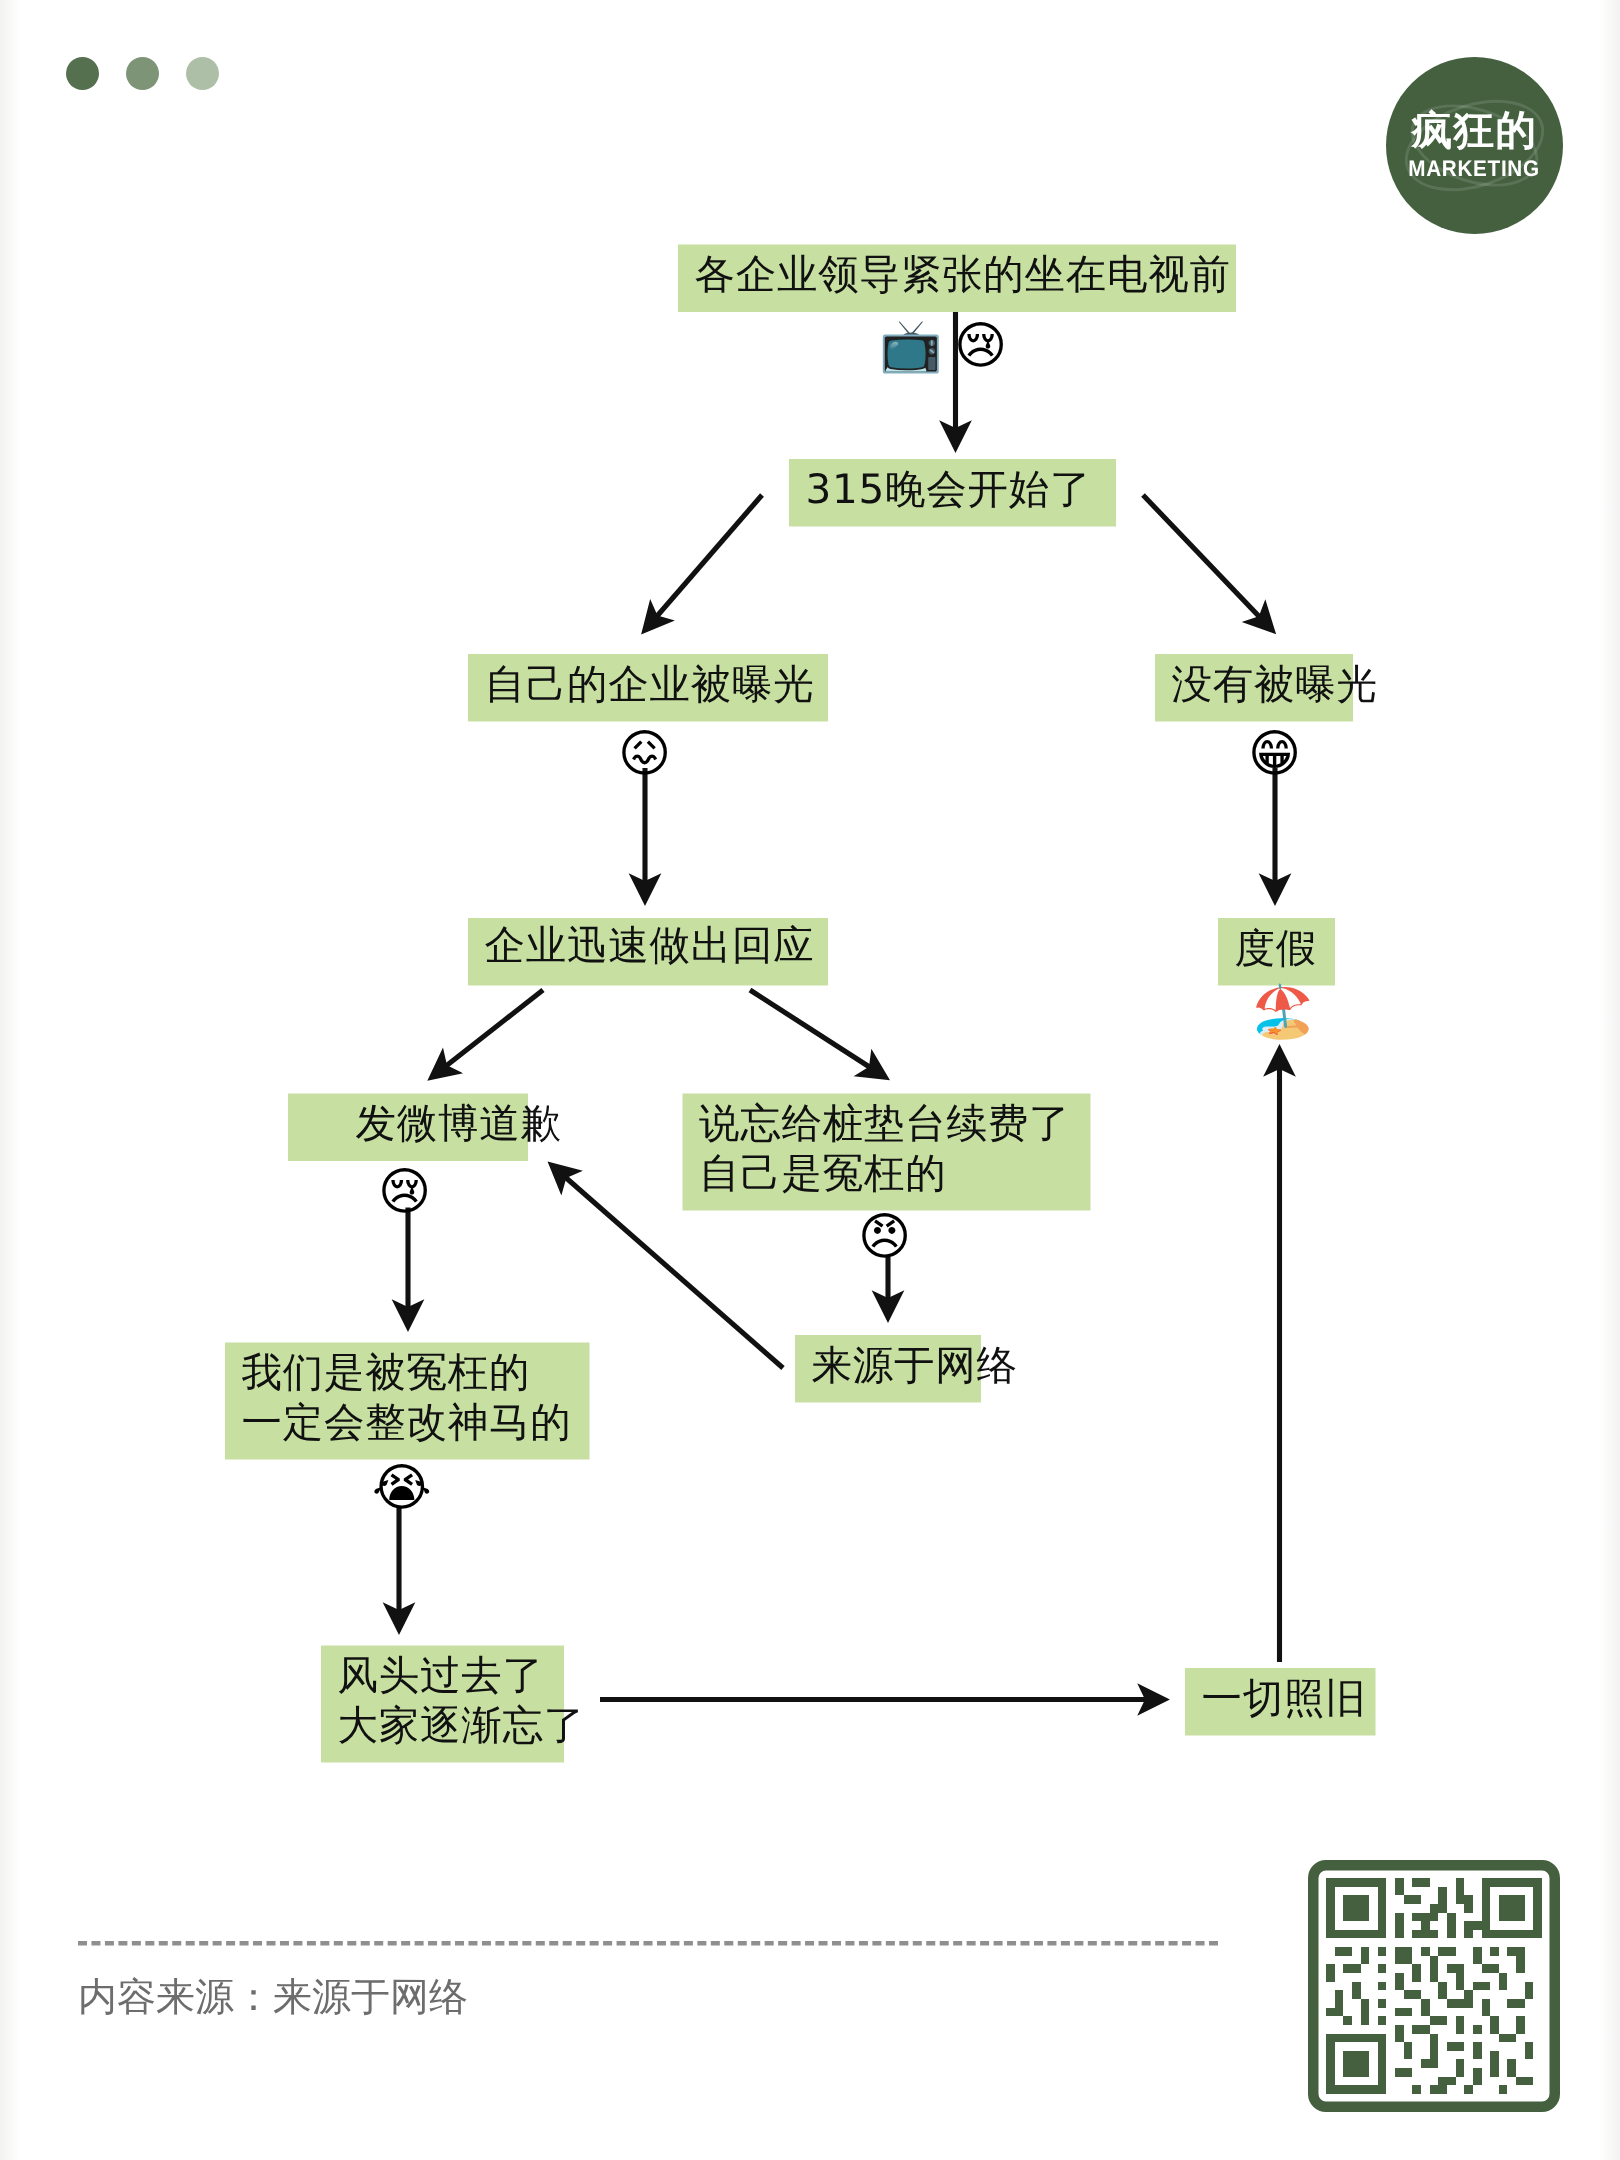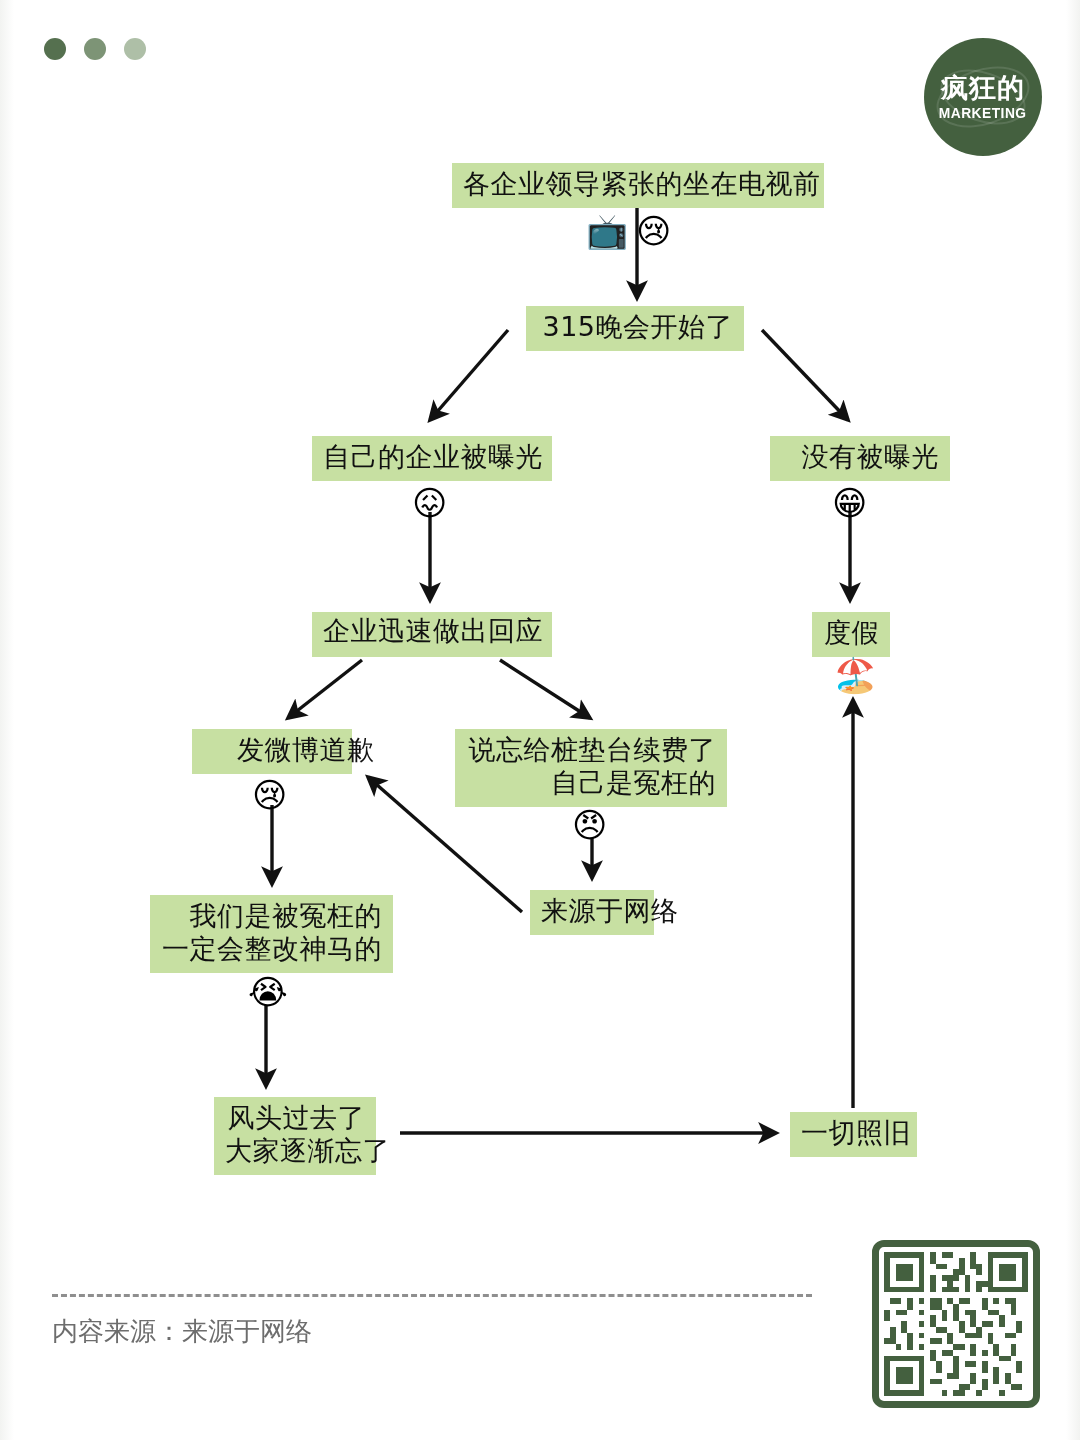--- a/index.html
+++ b/index.html
@@ -65,21 +65,21 @@
 
   
   .node {
     position:absolute;
     background:#c7e0a2;
     color:#111;
     font-size:27px;
     line-height:1.22;
     padding:5px 11px 7px 11px;
     white-space:pre;
-    text-align:right;
+    text-align:left;
     font-family:"DejaVu Sans",sans-serif;
     letter-spacing:.5px;
   }
 
   .emoji {
     position:absolute;
     font-size:34px;
     line-height:1;
     font-family:"DejaVu Sans",sans-serif;
     text-align:center;
@@ -157,21 +157,21 @@
 
       <line x1="400" y1="1133" x2="776" y2="1133"></line>
 
       <line x1="853" y1="1108" x2="853" y2="700"></line>
     </g>
   </svg>
 
   <div class="node" style="left:452px;top:163px;width:372px;">各企业领导紧张的坐在电视前</div>
   <div class="node" style="left:526px;top:306px;width:218px;">315晚会开始了</div>
   <div class="node" style="left:312px;top:436px;width:240px;">自己的企业被曝光</div>
-  <div class="node" style="left:770px;top:436px;width:180px;">没有被曝光</div>
+  <div class="node" style="left:770px;top:436px;width:132px;">没有被曝光</div>
   <div class="node" style="left:312px;top:612px;width:240px;font-family:Liberation Mono, monospace;">企业迅速做出回应</div>
   <div class="node" style="left:812px;top:612px;width:78px;">度假</div>
   <div class="node" style="left:192px;top:729px;width:160px;padding-left:45px;">发微博道歉</div>
   <div class="node" style="left:455px;top:729px;width:272px;">说忘给桩垫台续费了
 自己是冤枉的</div>
   <div class="node" style="left:150px;top:895px;width:243px;">我们是被冤枉的
 一定会整改神马的</div>
   <div class="node" style="left:530px;top:890px;width:124px;">来源于网络</div>
   <div class="node" style="left:190px;top:1097px;width:162px;margin-left:24px;">风头过去了
 大家逐渐忘了</div>

